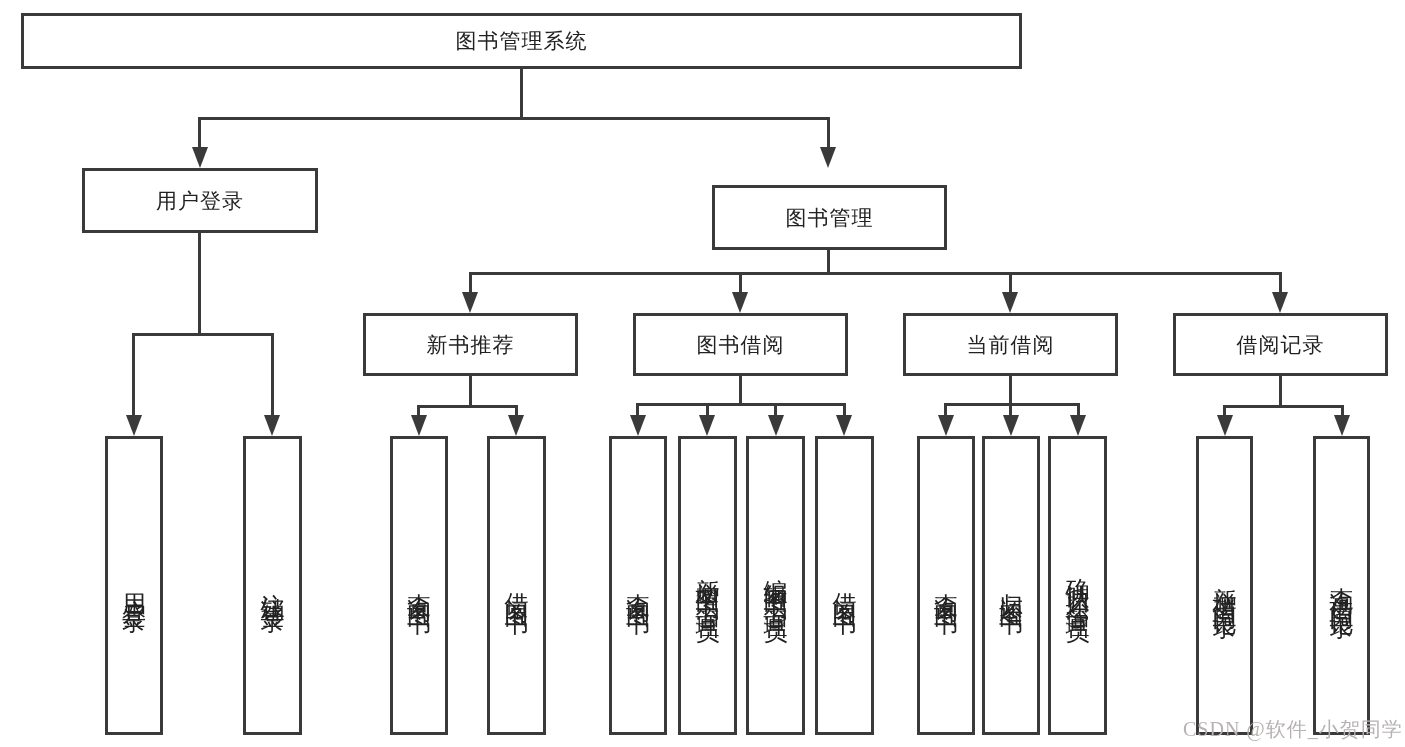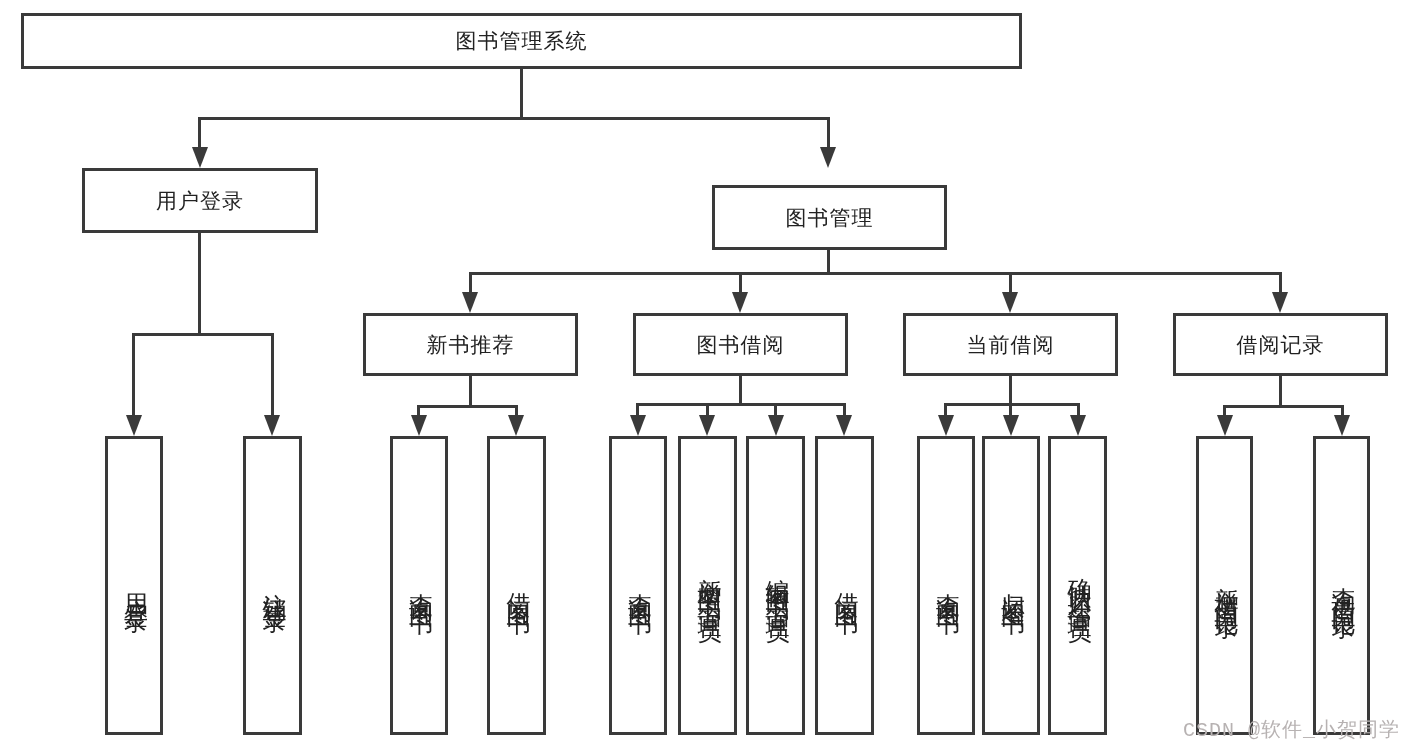--- a/index.html
+++ b/index.html
@@ -1,20 +1,20 @@
 <!DOCTYPE html>
 <html><head>
 <meta charset="utf-8">
 <style>
   html,body{margin:0;padding:0;background:#ffffff;}
   #canvas{
     position:relative;
     width:1405px;height:747px;
     background:#ffffff;
-    font-family:Liberation Mono, monospace;
+    font-family:Liberation Serif, serif;
     overflow:hidden;
     text-align:center;
   }
   .box{
     position:absolute;
     box-sizing:border-box;
     background:#ffffff;
     border:3px solid #3a3a3a;
     display:flex;align-items:center;justify-content:center;
     color:#222222;

